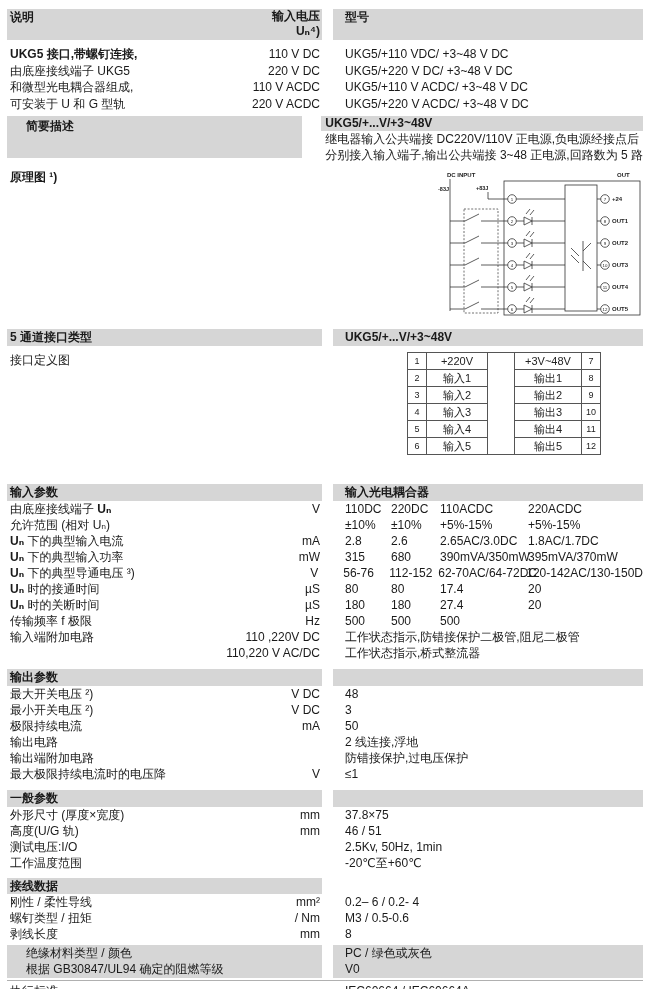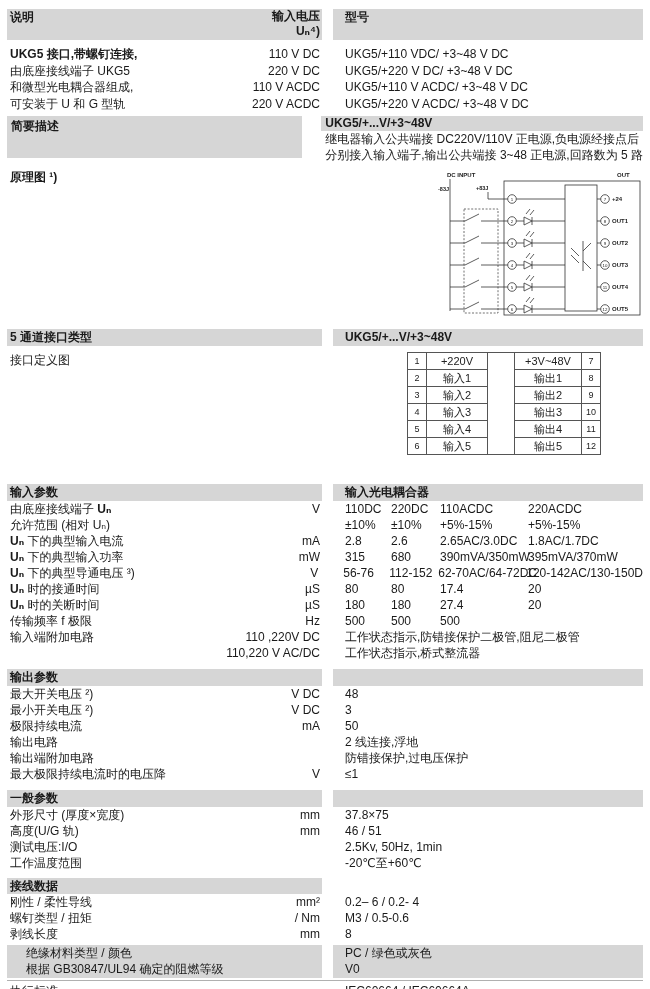--- a/index.html
+++ b/index.html
@@ -23,21 +23,21 @@
   .v1{width:46px;flex:0 0 46px;}
   .v2{width:49px;flex:0 0 49px;}
   .v3{width:88px;flex:0 0 88px;}
   .v4{flex:1;}
   
   .hdr{height:35px;box-sizing:border-box;padding-top:4px;margin-bottom:6px;}
   .hdr .sleft,.hdr .sright{padding-top:0;}
   .hdrvolt{text-align:right;line-height:15px;}
   
   .brief{margin-top:4px;}
-  .brief-left{height:42px;box-sizing:border-box;padding:2px 0 0 4px;}
+  .brief-left{height:42px;box-sizing:border-box;padding:2px 0 0 19px;}
   .brief-title{height:14px;line-height:13px;padding-left:4px;margin-left:-4px;padding-top:1px;}
   .brief-line{line-height:16px;padding-left:0;}
   
   .schem{margin-top:6px;min-height:150px;}
   .schem svg{display:block;margin-left:105px;}
   svg .w{stroke:#333;stroke-width:0.8;fill:none;}
   svg .dash{stroke:#333;stroke-width:0.7;fill:none;stroke-dasharray:2 1.6;}
   svg text{fill:#222;font-family:"Liberation Sans","DejaVu Sans",sans-serif;}
   svg .st{font-size:6px;font-weight:bold;}
   svg .ss{font-size:5.5px;font-weight:bold;}

